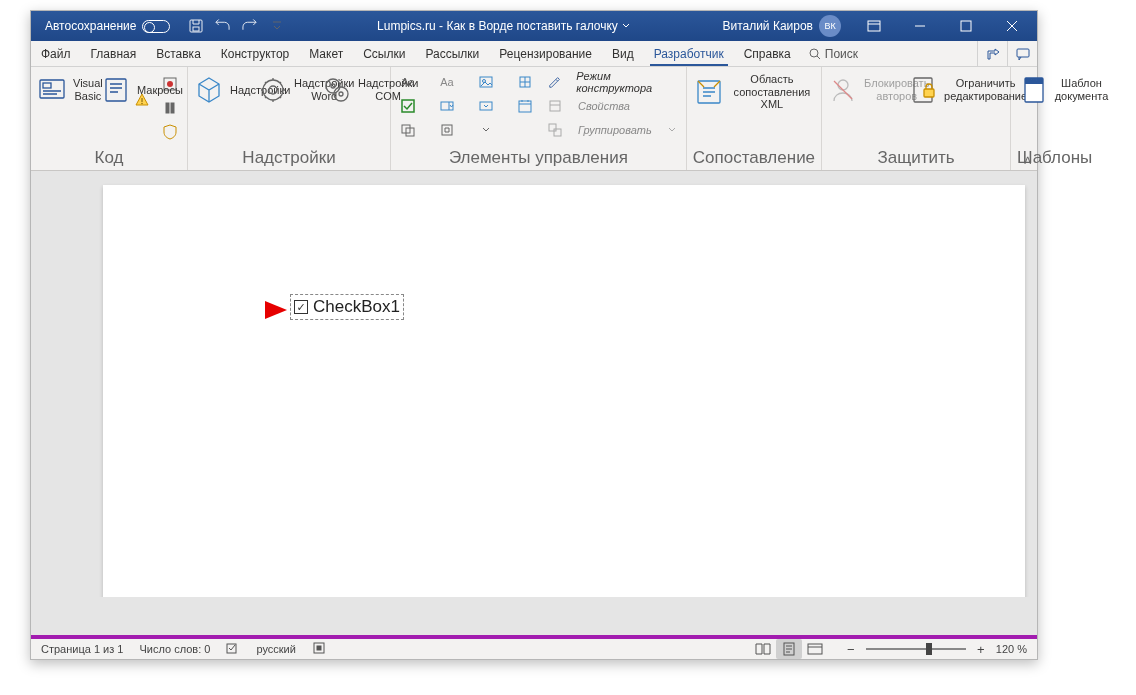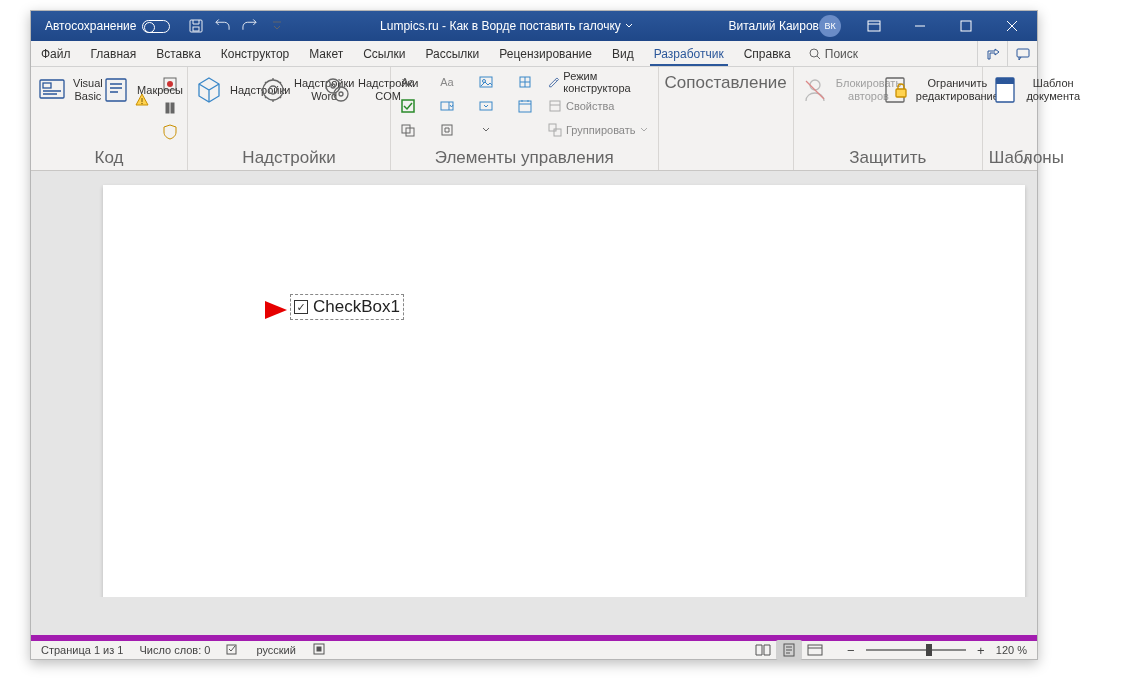--- a/index.html
+++ b/index.html
@@ -11,21 +11,21 @@
   .titlebar { height: 30px; background: linear-gradient(#2b579a,#1f4788); display:flex; align-items:center; color:#fff; font-size:12px; }
   .titlebar-left { display:flex; align-items:center; gap:10px; padding-left:14px; }
   .autosave { display:flex; align-items:center; gap:6px; }
   .toggle { width:28px; height:13px; border:1px solid #fff; border-radius:7px; position:relative; }
   .toggle::after { content:""; position:absolute; width:9px; height:9px; border:1px solid #fff; border-radius:50%; left:1px; top:1px; }
   .qat { display:flex; gap:12px; margin-left:8px; align-items:center; }
   .qat-icon { width:15px; height:15px; display:flex; align-items:center; justify-content:center; opacity:.9; }
   .qat-icon svg { stroke:#fff; fill:none; }
   .titlebar-center { flex:1; text-align:center; font-size:12px; display:flex; justify-content:center; align-items:center; gap:4px;}
   .titlebar-right { display:flex; align-items:center; gap:10px; padding-right:2px; }
-  .user { display:flex; align-items:center; font-size:12px; }
+  .user { display:flex; align-items:center; gap:6px; font-size:12px; }
   .avatar { width:22px; height:22px; border-radius:50%; background:#6a8cc7; display:flex; align-items:center; justify-content:center; font-size:9px; color:#fff; }
   .winbtns { display:flex; }
   .winbtn { width:46px; height:30px; display:flex; align-items:center; justify-content:center; }
   .winbtn svg { stroke:#fff; stroke-width:1; fill:none; }
 
   
   .tabs { height: 26px; background:#f3f2f1; display:flex; align-items:stretch; border-bottom:1px solid #d2d2d2; font-size:12px; }
   .tab { padding:0 10px; display:flex; align-items:center; color:#323130; cursor:pointer; position:relative;}
   .tab.active { color:#2b579a; }
   .tab.active::after { content:""; position:absolute; left:6px; right:6px; bottom:0; height:2px; background:#2b579a;}
@@ -40,34 +40,34 @@
   .ribbon { height: 104px; background:#f3f2f1; display:flex; border-bottom:1px solid #c8c6c4; position:relative; }
   .group { display:flex; flex-direction:column; border-right:1px solid #d8d6d4; padding:4px 6px 2px; }
   .group-body { flex:1; display:flex; align-items:flex-start; gap:2px; }
   .group-label { text-align:center; font-size:17px; color:#666; padding:2px 0 0; }
   .big-btn { width:62px; display:flex; flex-direction:row; align-items:center; justify-content:flex-start; font-size:11px; color:#323130; text-align:center; padding-top:2px; gap:6px; line-height:1.15; cursor:pointer; }
   .big-btn.disabled { color:#a0a0a0; }
   .big-btn .ico { height:34px; display:flex; align-items:center; justify-content:center; }
   .stack { display:flex; flex-direction:column; gap:2px; }
   .row { display:flex; gap:17px; align-items:center; }
   .small-btn { width:22px; height:22px; border:1px solid transparent; display:flex; align-items:center; justify-content:center; }
-  .small-text-btn { height:22px; display:flex; align-items:center; gap:4px; font-size:11px; color:#888; padding:0 4px; }
+  .small-text-btn { height:22px; display:flex; align-items:center; gap:16px; font-size:11px; color:#888; padding:0 4px;font-style:italic; }
   .small-text-btn.on { color:#323130; }
   .group.wide .big-btn{ width:96px;}
   .collapse { position:absolute; right:6px; bottom:4px; font-size:10px; color:#666; line-height:1;}
 
   
   .doc-area { flex:1; background:#e5e5e5; position:relative; overflow:hidden; }
   .page { position:absolute; left:72px; top:14px; width:922px; height:420px; background:#fff; box-shadow:0 2px 4px rgba(0,0,0,.2); }
   .arrow { position:absolute; left:94px; top:114px; }
   .checkbox-ctrl { position:absolute; left:187px; top:109px; border:1px dashed #888; padding:2px 3px; display:flex; align-items:center; gap:5px; font-size:17px; font-family:'Segoe UI',sans-serif; color:#222; }
   .cb-box { width:14px; height:14px; border:1px solid #333; display:flex; align-items:center; justify-content:center; font-size:11px; line-height:1; color:#333;}
 
   
-  .status { height:24px; background:#f3f2f1; border-top:6px solid #a21caf; display:flex; align-items:center; font-size:11px; color:#444; padding:0 10px; gap:16px;margin-top:38px; }
+  .status { height:24px; background:#f3f2f1; border-top:4px solid #a21caf; display:flex; align-items:center; font-size:11px; color:#444; padding:0 10px; gap:16px;margin-top:38px; }
   .status-spacer{flex:1;}
   .view-btns{display:flex; gap:0;}
   .view-btn{width:26px; height:20px; display:flex; align-items:center; justify-content:center; border-radius:2px;}
   .view-btn.active{background:#d0d0d0;}
   .zoom{display:flex; align-items:center; gap:8px;}
   .slider{width:100px; height:2px; background:#888; position:relative;}
   .slider::after{content:""; position:absolute; width:6px; height:12px; background:#444; top:-5px; left:60%;}
   .zoom-btn{width:14px; height:14px; display:flex; align-items:center; justify-content:center; font-size:13px; color:#444;}
 </style>
 </head>
@@ -363,20 +363,33 @@
             <svg width="8" height="8" viewBox="0 0 8 8" fill="none" stroke="#aaa">
                 <path d="M1 2l3 3 3-3"></path>
               </svg>
           </div>
         </div>
       </div>
       <div class="group-label">Элементы управления</div>
     </div>
 
     <div class="group wide">
+      <div class="group-body" style="justify-content:center">
+        <div class="big-btn" style="width:120px">
+          <div class="ico">
+              <svg width="30" height="30" viewBox="0 0 30 30" fill="none" stroke="#3a87c8" stroke-width="1.3">
+                <rect x="4" y="4" width="22" height="22" rx="1"></rect>
+                <path d="M9 11h12M9 15h12M9 19h8"></path>
+                <path d="M4 4l6 6M26 4l-6 6" stroke="#c98f00"></path>
+              </svg>
+            </div>
+          <span style="white-space:pre-line">Область
+сопоставления XML</span>
+        </div>
+      </div>
       <div class="group-label">Сопоставление</div>
     </div>
 
     <div class="group">
       <div class="group-body">
         <div class="big-btn disabled" style="width:78px">
           <div class="ico">
               <svg width="30" height="30" viewBox="0 0 30 30" fill="none" stroke="#bbb" stroke-width="1.3">
                 <circle cx="15" cy="10" r="5"></circle>
                 <path d="M6 26c0-5 4-8 9-8s9 3 9 8"></path>

